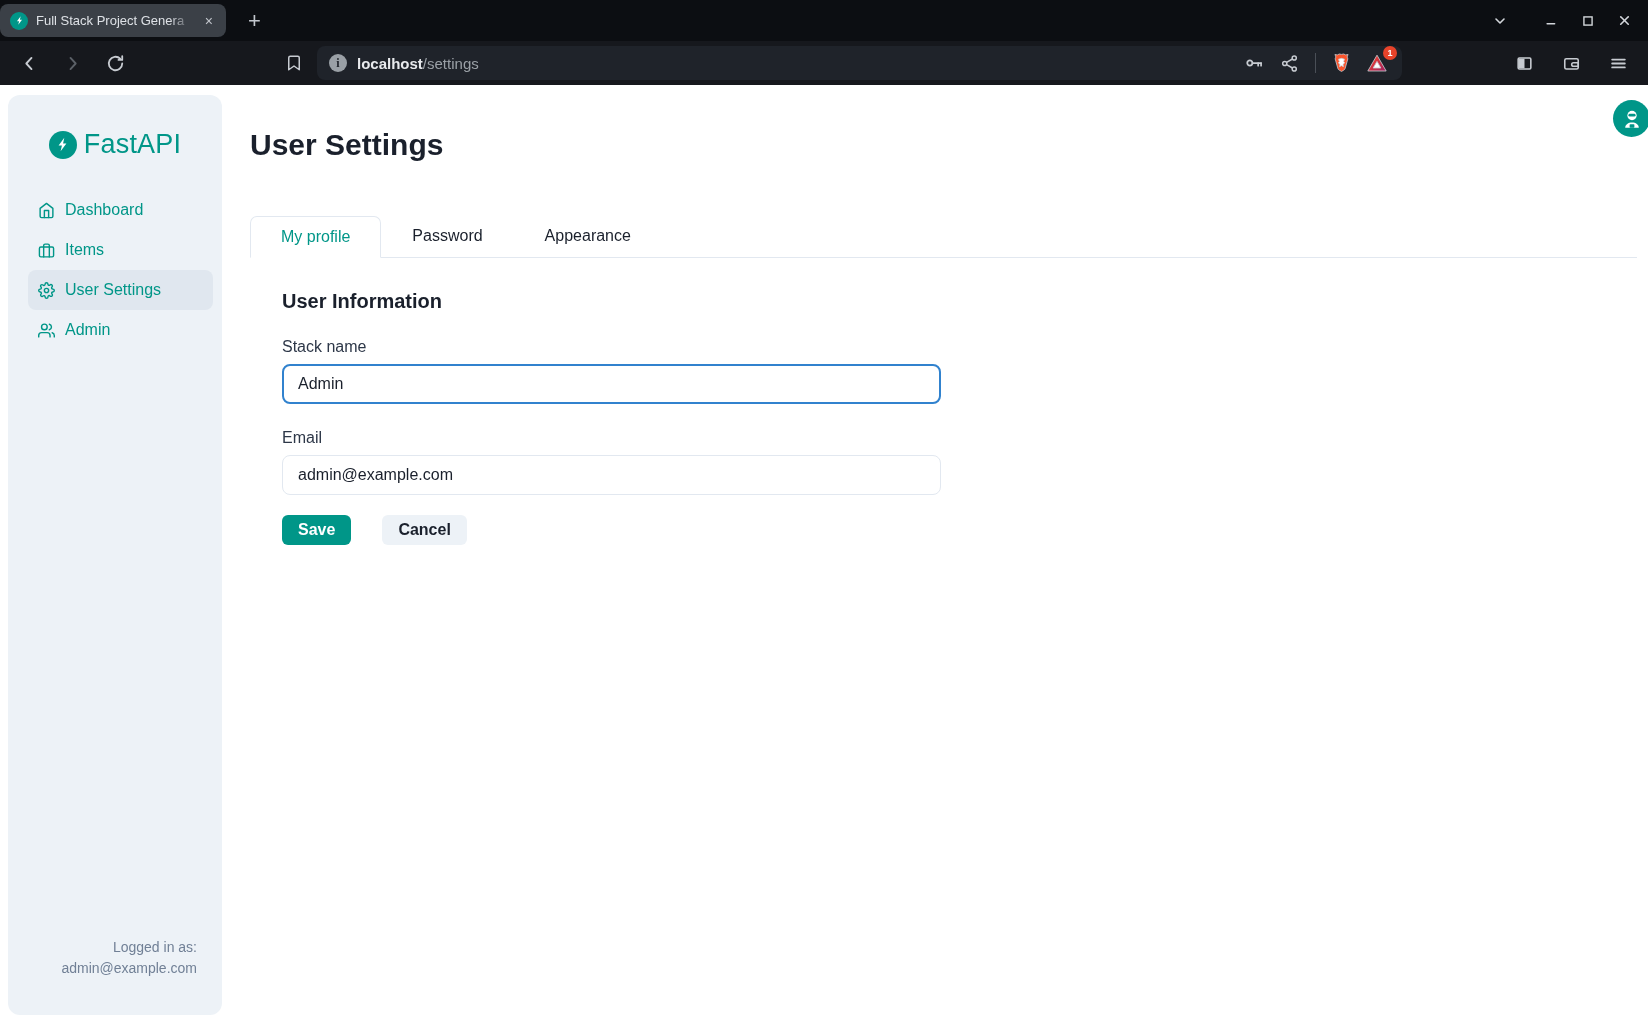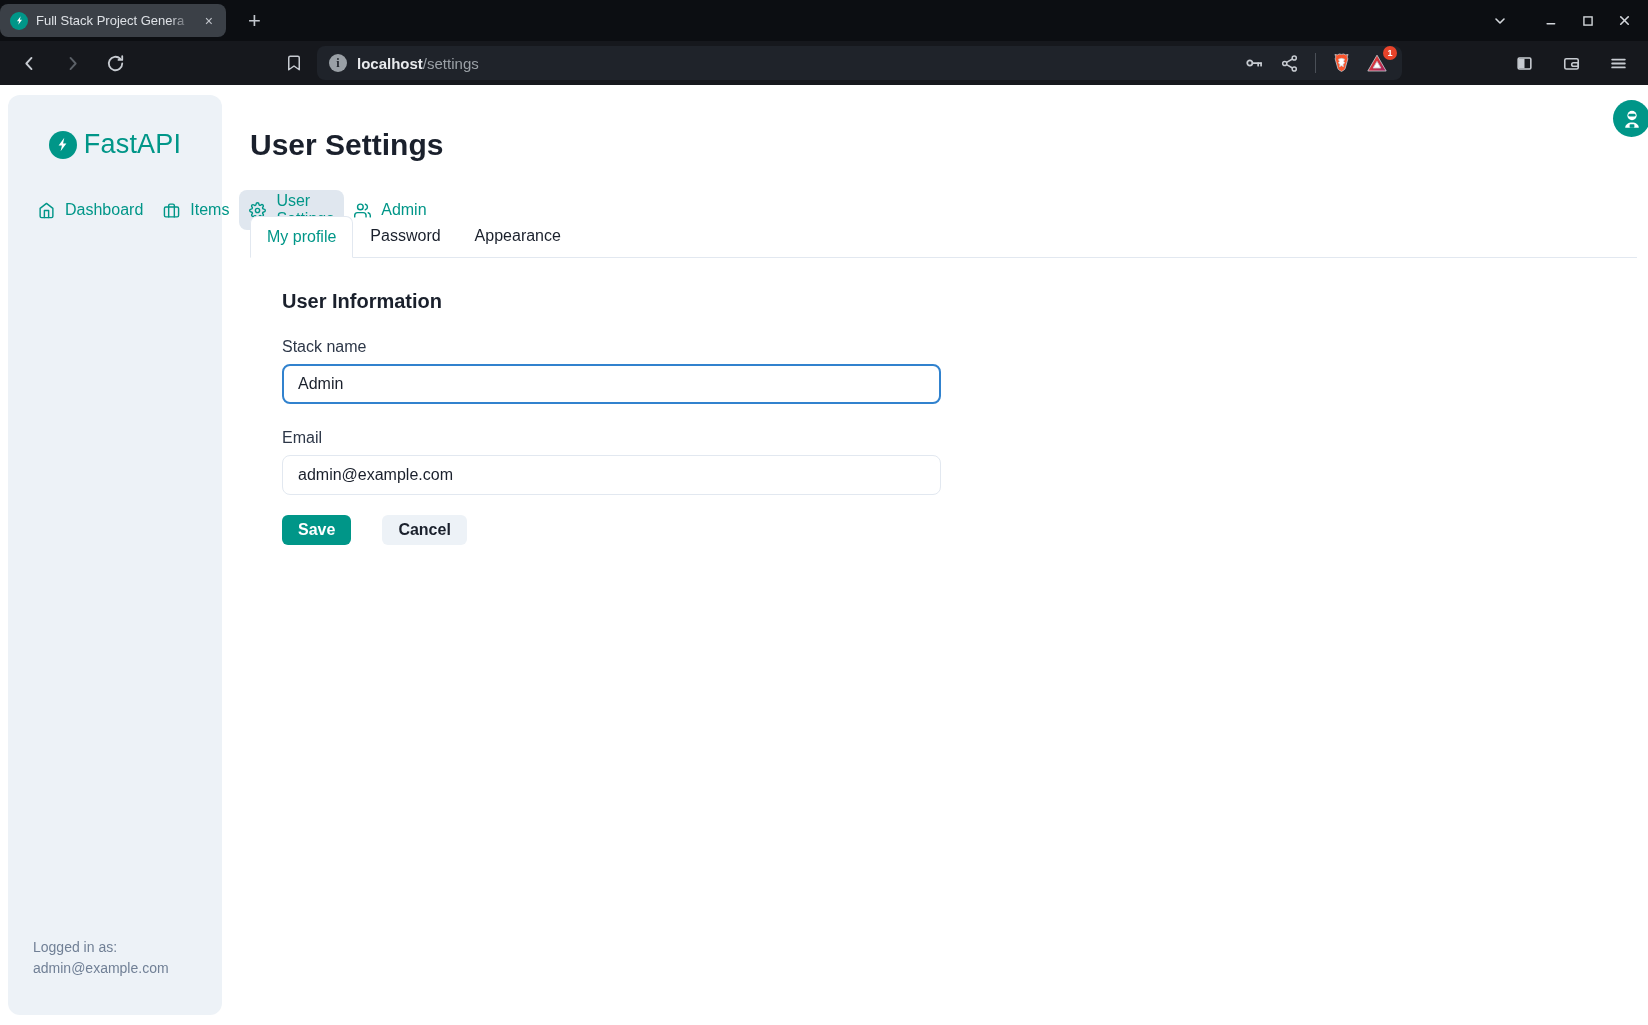--- a/index.html
+++ b/index.html
@@ -49,43 +49,43 @@
   .bat-wrap { position: relative; }
   .badge { position: absolute; top: -5px; right: -7px; min-width: 14px; height: 14px;
            background: #e8432a; border-radius: 7px; color: #fff; font-size: 9px; font-weight: 700;
            display: flex; align-items: center; justify-content: center; padding: 0 3px; }
   .toolbar-right { margin-left: auto; display: flex; align-items: center; gap: 16px; }
 
   
   .page { position: relative; width: 100%; height: 940px; background: #ffffff; }
 
   .sidebar { position: absolute; left: 8px; top: 10px; width: 214px; height: 920px;
-             background: #EDF2F7; border-radius: 12px; display: flex; flex-direction: column; }
+             background: #EDF2F7; border-radius: 12px; display: flex; flex-direction: column; text-align: right; }
   .logo-row { display: flex; align-items: center; justify-content: center; gap: 7px;
               margin-top: 34px; }
   .logo-mark { width: 28px; height: 28px; border-radius: 50%; background: #009688;
                display: flex; align-items: center; justify-content: center; }
   .logo-text { color: #009688; font-size: 27px; font-weight: 500; letter-spacing: 0.2px; }
-  .nav { margin-top: 30px; padding: 0 9px 0 20px; display: flex; }
+  .nav { margin-top: 30px; padding: 0 9px 0 20px; display: flex; flex-direction: column; }
   .nav-item { display: flex; align-items: center; gap: 10px; height: 40px; padding: 0 10px;
               border-radius: 8px; color: #009688; font-size: 16px; cursor: pointer; }
   .nav-item svg { stroke: #009688; flex: 0 0 auto; }
   .nav-item.active { background: #E0E7EF; }
   .sidebar-spacer { flex: 1; }
   .sidebar-footer { padding: 0 25px 36px; color: #718096; font-size: 14px; line-height: 21px; }
 
   .main { position: absolute; left: 250px; top: 0; width: 1387px; }
   .page-title { margin-top: 43px; font-size: 30px; font-weight: 700; color: #1A202C; }
 
   .avatar-btn { position: absolute; right: -2px; top: 15px; width: 37px; height: 37px;
                 border-radius: 50%; background: #009688; border: none; cursor: pointer;
                 display: flex; align-items: center; justify-content: center; }
 
   .tabs { margin-top: 53px; display: flex; align-items: flex-end; border-bottom: 1px solid #E2E8F0; }
-  .tab-item { font-size: 16px; color: #1A202C; padding: 11px 16px; cursor: pointer;
+  .tab-item { font-size: 16px; color: #1A202C; padding: 11px 30px; cursor: pointer;
               border: 1px solid transparent; }
   .tab-item.active { color: #009688; background: #fff; border-color: #E2E8F0;
                      border-bottom-color: #ffffff; border-radius: 7px 7px 0 0; margin-bottom: -1px; }
 
   .panel { padding: 32px 0 0 32px; }
   .section-title { font-size: 20px; font-weight: 700; color: #1A202C; }
   .field-label { display: block; margin-top: 25px; font-size: 16px; color: #2D3748; }
   .text-input { display: block; margin-top: 8px; width: 659px; height: 40px;
                 border: 1px solid #E2E8F0; border-radius: 8px; padding: 0 15px;
                 font-size: 16px; color: #1A202C; font-family: "Liberation Sans", sans-serif;

